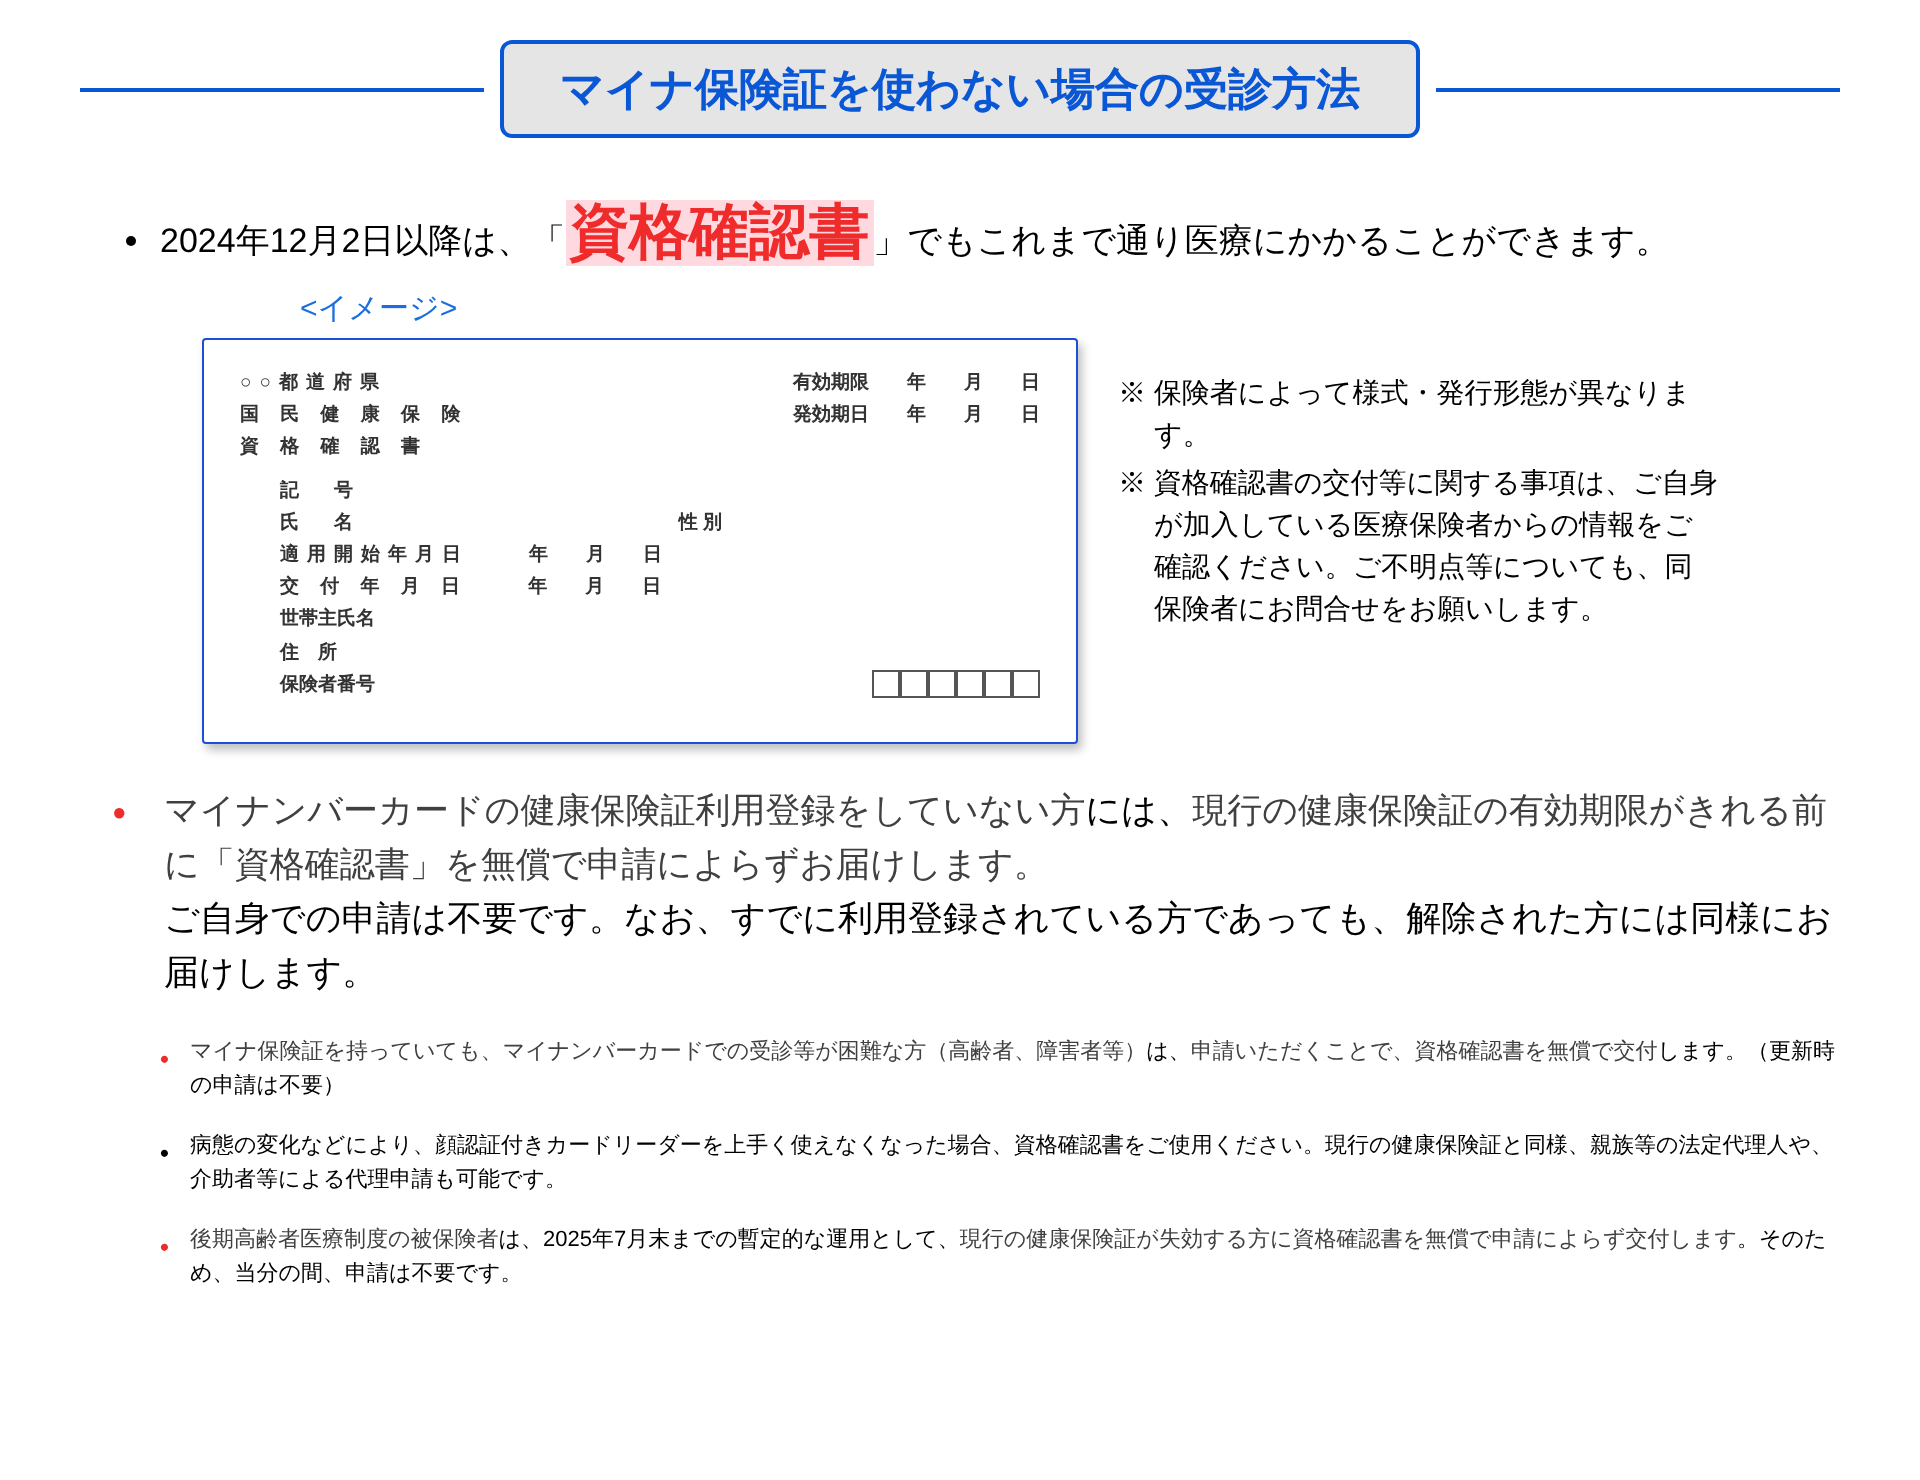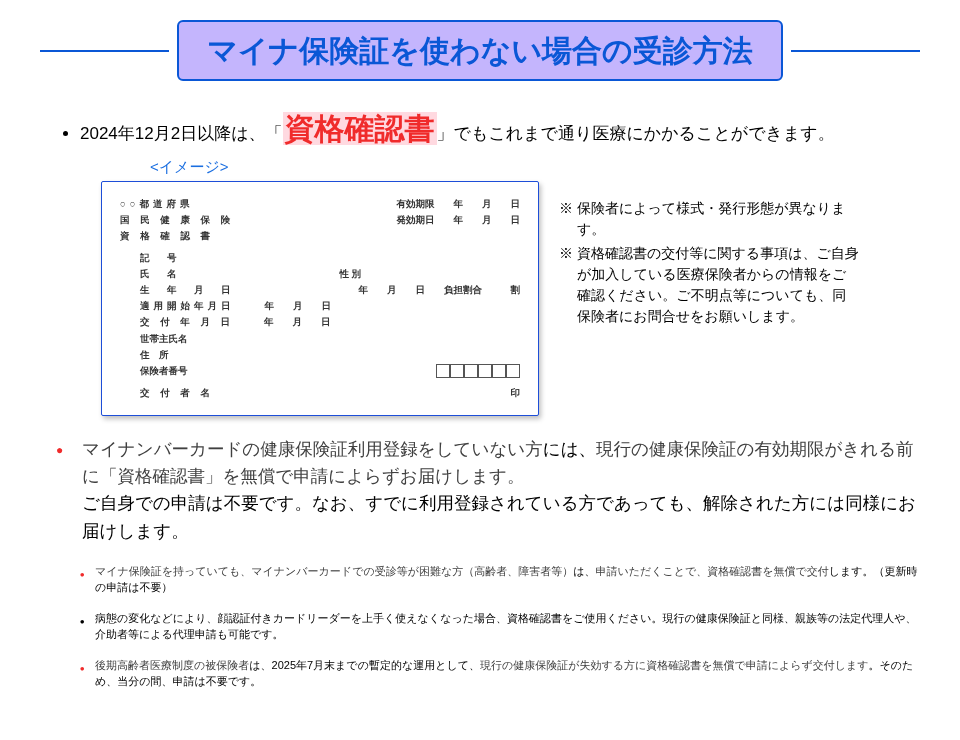--- a/index.html
+++ b/index.html
@@ -20,24 +20,24 @@
   .rule {
     flex: 1;
     height: 2px;
     background: #0a57d6;
   }
   .title-box {
     border: 2px solid #0a57d6;
     border-radius: 6px;
     padding: 6px 28px;
     color: #0a57d6;
-    font-size: 30px;
+    font-size: 22px;
     font-weight: 600;
     margin: 0 8px;
-    background: #c4b5fd;
+    background: #e5e5e5;
   }
   ul.top { list-style: disc; padding-left: 40px; margin: 6px 0 5px 0; }
   ul.top > li { margin-bottom: 4px; }
   .big-red {
     font-size: 30px;
     font-weight: 700;
     color: #f02b2b;
     background: #ffd9e0;
     padding: 0 2px;
   }
@@ -107,24 +107,20 @@
     <div class="card-sep">資 格 確 認 書</div>
     <div style="height:6px"></div>
     <div class="card-row" style="padding-left:20px;">
         <span>記　号</span>
       </div>
     <div class="card-row" style="padding-left:20px;">
         <span>氏　名</span>
         <span style="flex:1;text-align:center;">性 別</span>
       </div>
     <div class="card-row" style="padding-left:20px;">
-        <span>生　年　月　日</span>
-        <span style="padding-left:30px;">年　　月　　日　　負担割合　　　割</span>
-      </div>
-    <div class="card-row" style="padding-left:20px;">
         <span>適用開始年月日</span>
         <span style="padding-left:30px;flex:1;">年　　月　　日</span>
       </div>
     <div class="card-row" style="padding-left:20px;">
         <span>交 付 年 月 日</span>
         <span style="padding-left:30px;flex:1;">年　　月　　日</span>
       </div>
     <div style="padding-left:20px;">世帯主氏名</div>
     <div style="padding-left:20px;">住　所</div>
     <div style="padding-left:20px; display:flex; align-items:center;">
@@ -134,24 +130,20 @@
           <span class="box"></span>
             <span class="box"></span>
             <span class="box"></span>
             <span class="box"></span>
             <span class="box"></span>
             <span class="box"></span>
         </span>
       </span>
     </div>
     <div style="height:6px"></div>
-    <div class="card-row" style="padding-left:20px;">
-        <span>交 付 者 名</span>
-        <span>印</span>
-      </div>
   </div>
 
   <div class="notes">
     <p>※ 保険者によって様式・発行形態が異なります。</p>
     <p>※ 資格確認書の交付等に関する事項は、ご自身が加入している医療保険者からの情報をご確認ください。ご不明点等についても、同保険者にお問合せをお願いします。</p>
   </div>
 </div>
 
 <div class="main-bullet">
   <span class="txt-red">マイナンバーカードの健康保険証利用登録をしていない方</span><span>には、</span><span class="txt-red">現行の健康保険証の有効期限がきれる前に「資格確認書」を無償で申請によらずお届けします。</span><br>

